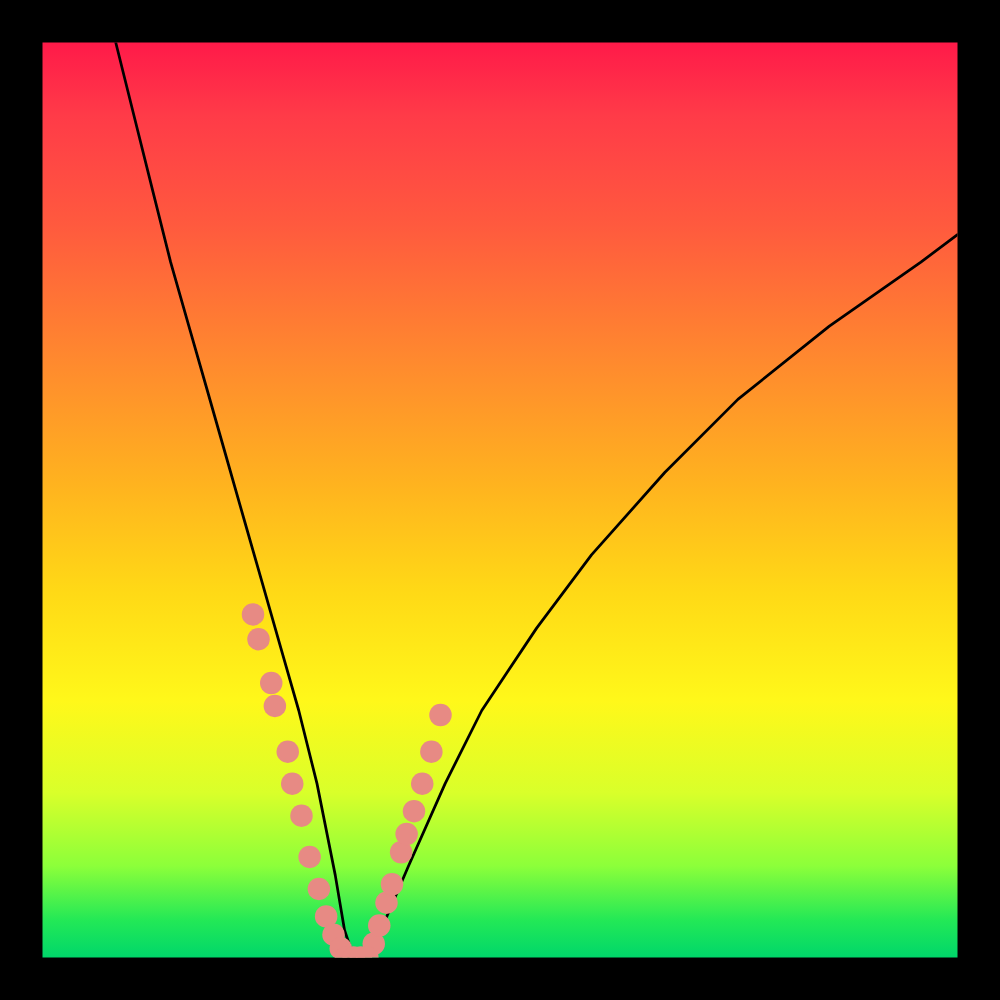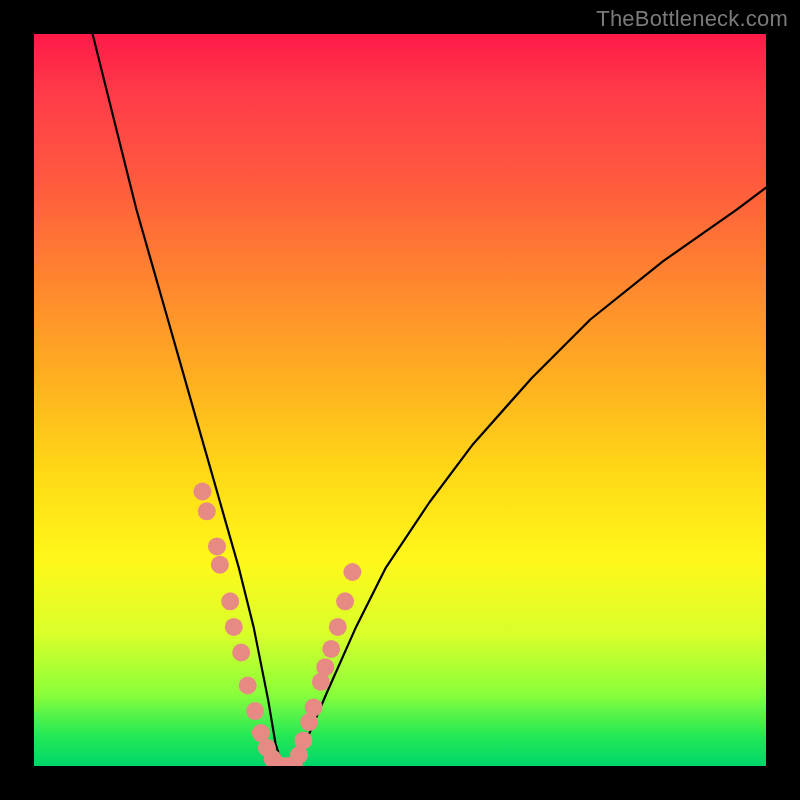--- a/index.html
+++ b/index.html
@@ -62,21 +62,20 @@
     left: 0;
     top: 0;
     width: 732px;
     height: 732px;
   }
 </style>
 </head>
 <body>
 
 <div class="frame">
-  <div class="watermark">TheBottleneck.com</div>
 
   <div class="plot-outer">
     <div class="plot-inner"></div>
 
     <svg class="curve" viewBox="0 0 732 732">
       <g>
         <path id="curve-path" d="M58.6 0.0 L73.2 58.6 L87.8 117.1 L102.5 175.7 L117.1 226.9 L131.8 278.2 L146.4 329.4 L161.0 380.6 L175.7 431.9 L190.3 483.1 L205.0 534.4 L219.6 592.9 L234.2 666.1 L241.6 710.0 L248.9 732.0 L256.2 732.0 L270.8 710.0 L292.8 658.8 L322.1 592.9 L351.4 534.4 L395.3 468.5 L439.2 409.9 L497.8 344.0 L556.3 285.5 L629.5 226.9 L702.7 175.7 L732.0 153.7" fill="none" stroke="#000000" stroke-width="2.2" stroke-linecap="round" stroke-linejoin="round"></path>
       </g>
       <g id="markers-left">
           <circle cx="168.4" cy="457.5" r="9" fill="#e78a84"></circle>

